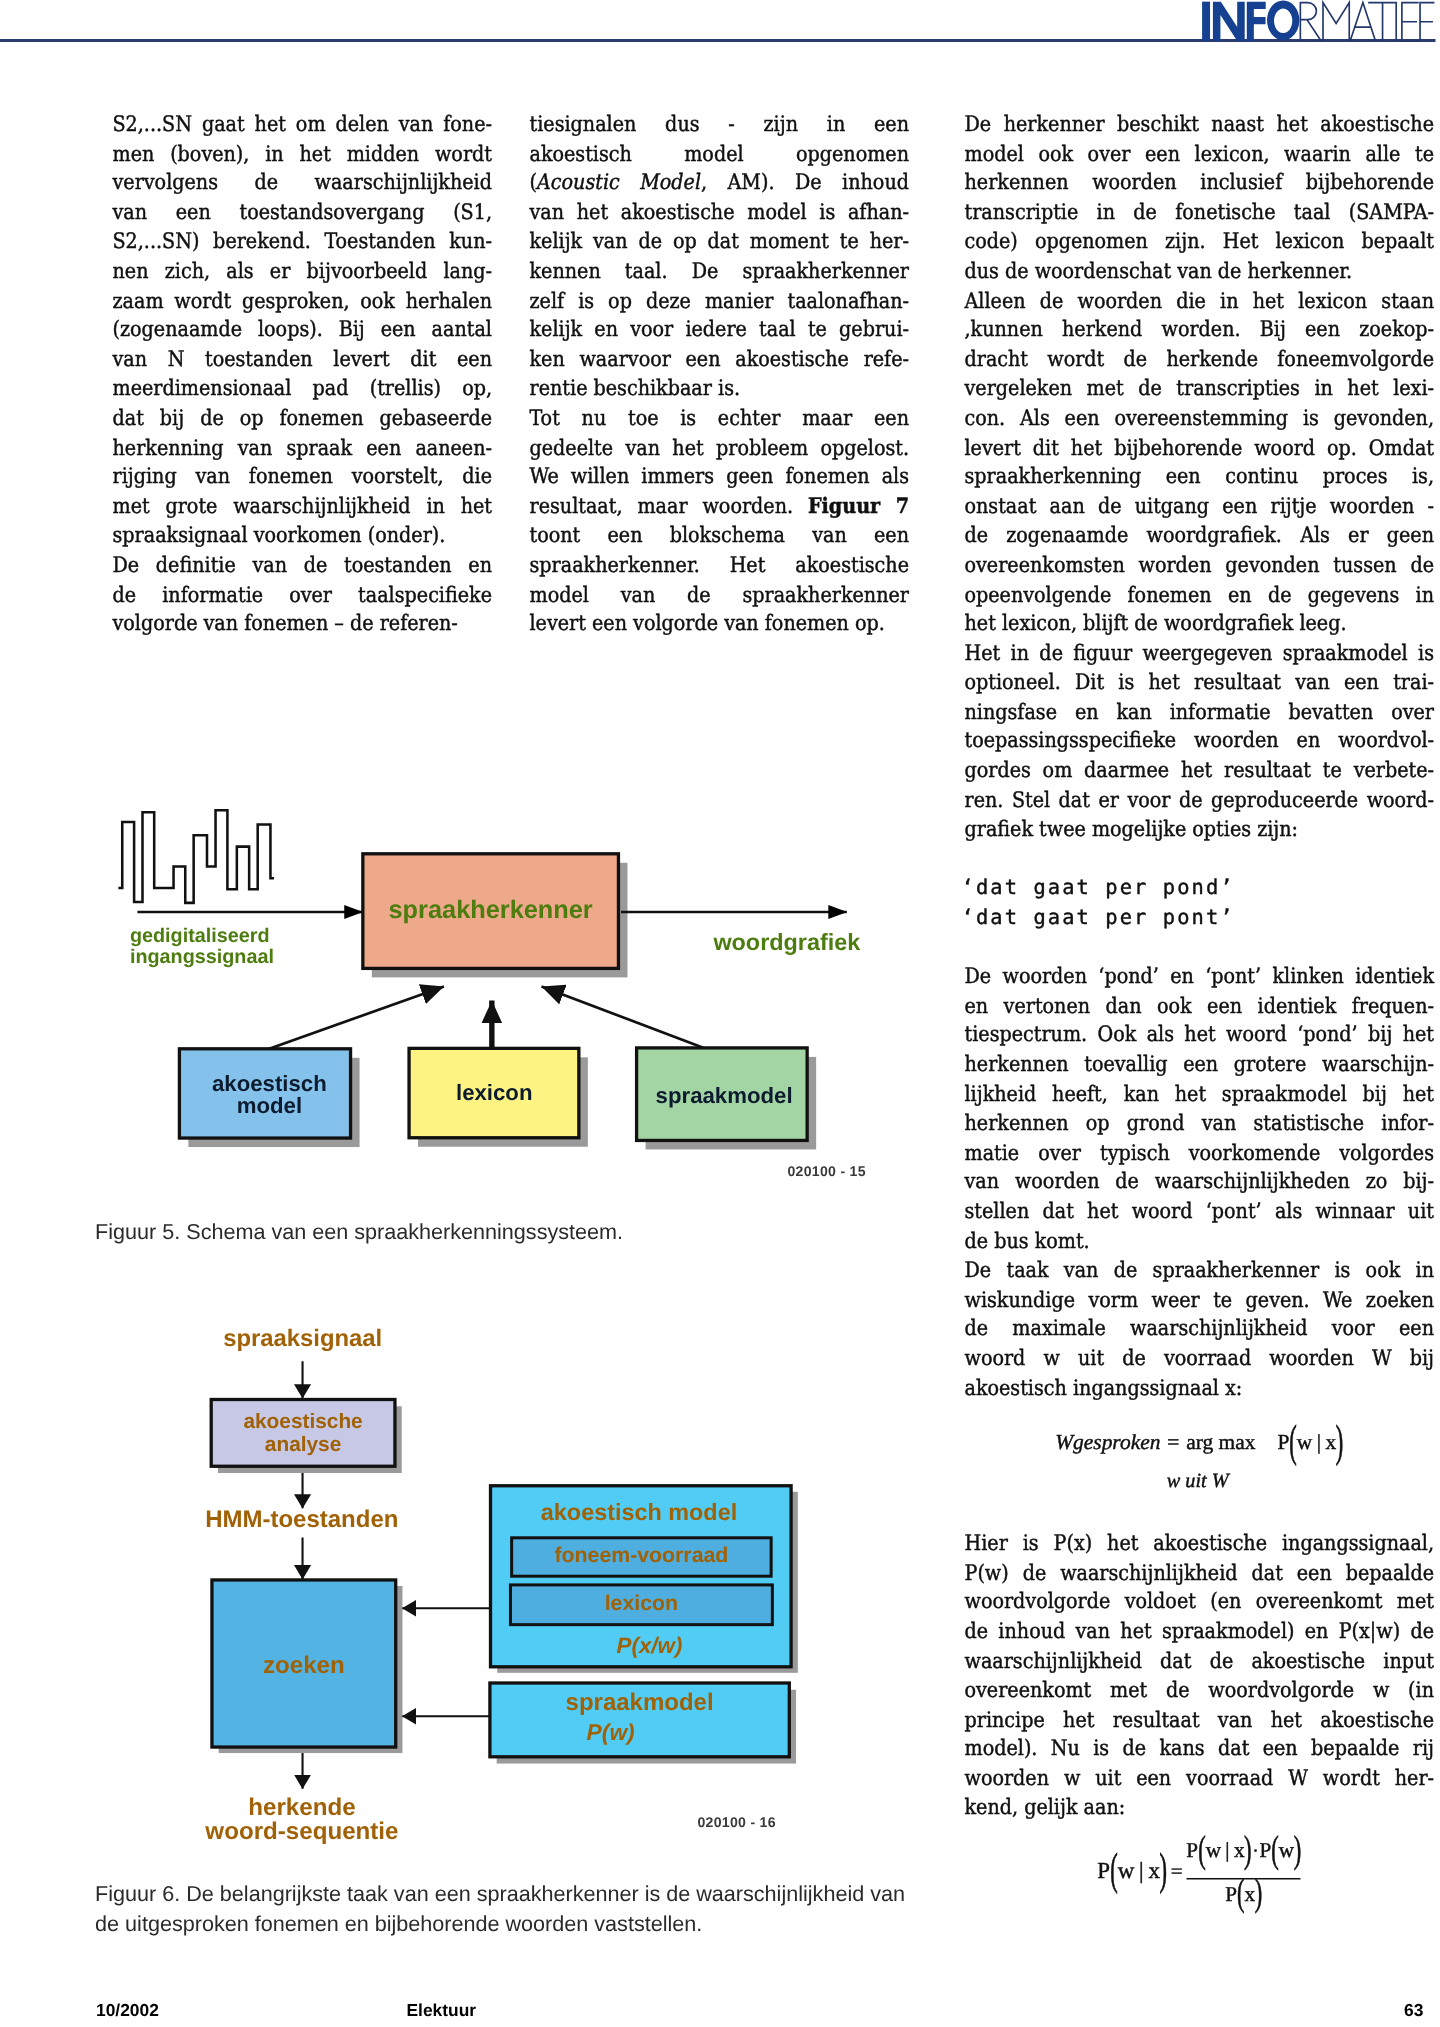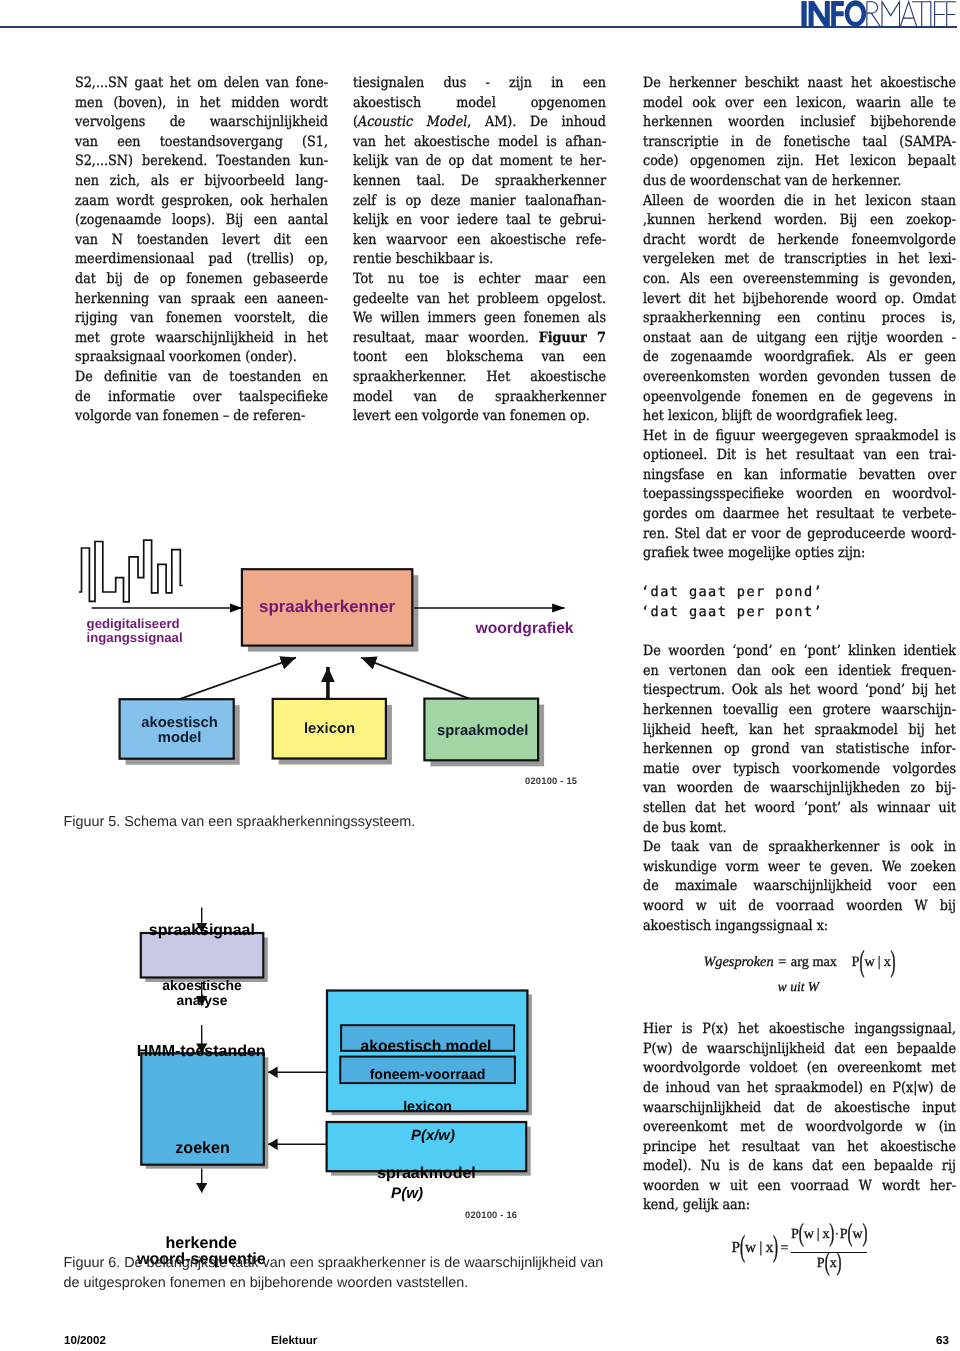--- a/index.html
+++ b/index.html
@@ -41,35 +41,35 @@
   .dot{margin:0 0.5px;font-size:13px;}
 
   .footer{position:absolute;will-change:opacity;top:1334px;font-family:"Liberation Sans",sans-serif;font-size:11.6px;font-weight:bold;color:#000;}
   #f-date{left:64px;}
   #f-mag{left:271px;}
   #f-pg{left:936px;}
 
   
   #fig5{position:absolute;left:70px;top:530px;width:520px;height:250px;}
   #fig5 svg{position:absolute;left:0;top:0;}
-  .f5lab{position:absolute;font-family:"Liberation Sans",sans-serif;font-weight:bold;color:#701a75;white-space:nowrap;will-change:opacity;}
+  .f5lab{position:absolute;font-family:"Liberation Sans",sans-serif;font-weight:bold;color:#4d7c0f;white-space:nowrap;will-change:opacity;}
   #f5-in1{left:16.6px;top:86.2px;font-size:13.2px;}
   #f5-in2{left:16.6px;top:99.9px;font-size:13.2px;}
   #f5-main{left:171.9px;top:67.4px;width:170.4px;text-align:center;font-size:16.9px;}
   #f5-out{left:405.6px;top:90px;font-size:15.6px;}
   #f5-am{left:52.6px;top:185.7px;width:114px;text-align:center;font-size:14.8px;line-height:15.7px;color:#0d1b2e;}
   #f5-lex{left:202.9px;top:191.2px;width:113.2px;text-align:center;font-size:14.8px;color:#0d1b2e;}
   #f5-sm{left:355.9px;top:192.5px;width:113.7px;text-align:center;font-size:14.8px;color:#0d1b2e;}
   #f5-ref{left:525px;top:775px;}
   #f5-cap{left:63.4px;top:812.6px;width:560px;}
 
   
   #fig6{position:absolute;left:130px;top:875px;width:450px;height:350px;}
   #fig6 svg{position:absolute;left:0;top:0;}
-  .f6lab{position:absolute;font-family:"Liberation Sans",sans-serif;font-weight:bold;color:#000000;white-space:nowrap;text-align:center;will-change:opacity;margin-top:38px;}
+  .f6lab{position:absolute;font-family:"Liberation Sans",sans-serif;font-weight:bold;color:#a16207;white-space:nowrap;text-align:center;will-change:opacity;}
   .f6it{font-style:italic;}
   #f6-top{left:0;top:8.7px;width:143.6px;font-size:15.9px;}
   #f6-an{left:10.8px;top:64.6px;width:122.5px;font-size:13.9px;line-height:15.1px;}
   #f6-hmm{left:0;top:129.7px;width:142.4px;font-size:16.0px;}
   #f6-zoek{left:11.3px;top:225.8px;width:122.5px;font-size:16.1px;}
   #f6-bot{left:0;top:321.8px;width:142.6px;font-size:16.1px;line-height:16.6px;}
   #f6-amt{left:197px;top:124.5px;width:198px;font-size:15.6px;text-align:center;}
   #f6-fv{left:211.1px;top:154.3px;width:173px;font-size:14.2px;}
   #f6-lex{left:210.3px;top:186.3px;width:174.6px;font-size:14.2px;}
   #f6-pxw{left:197px;top:214.5px;width:212px;font-size:14.9px;}

